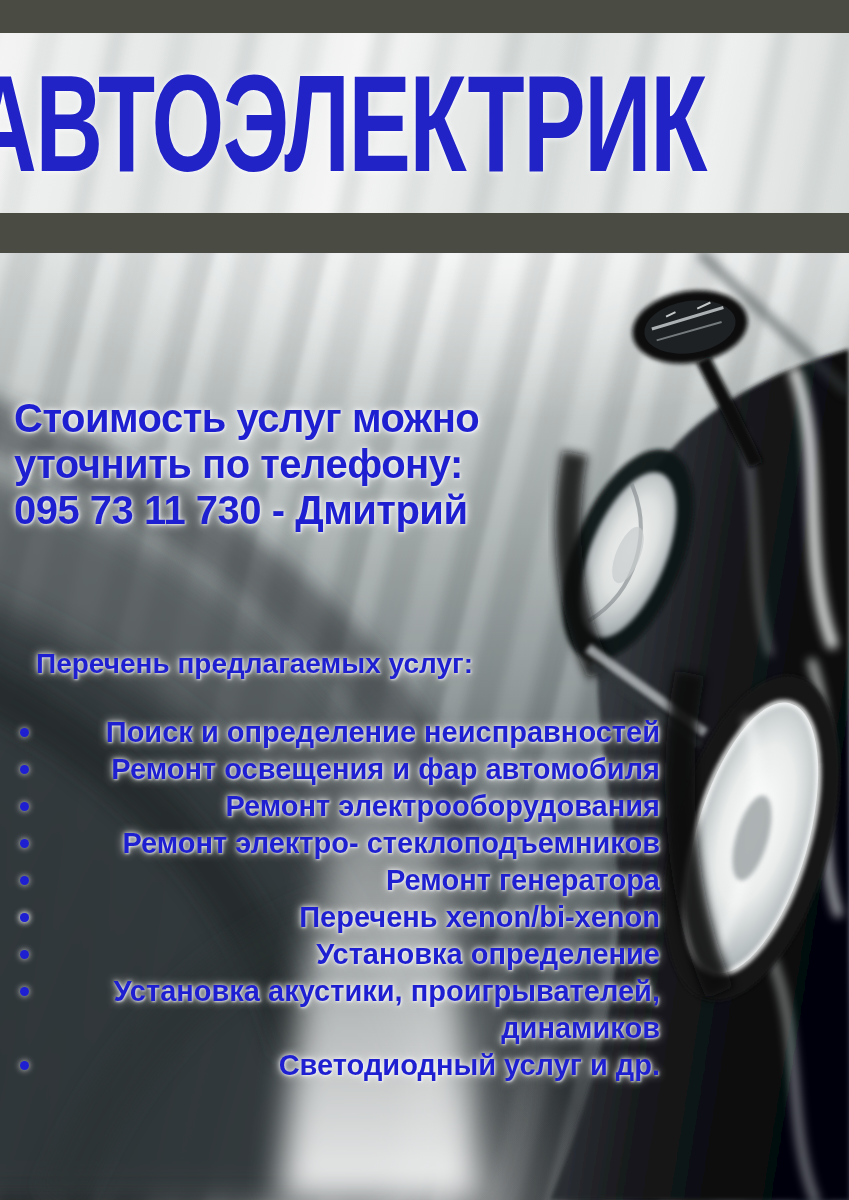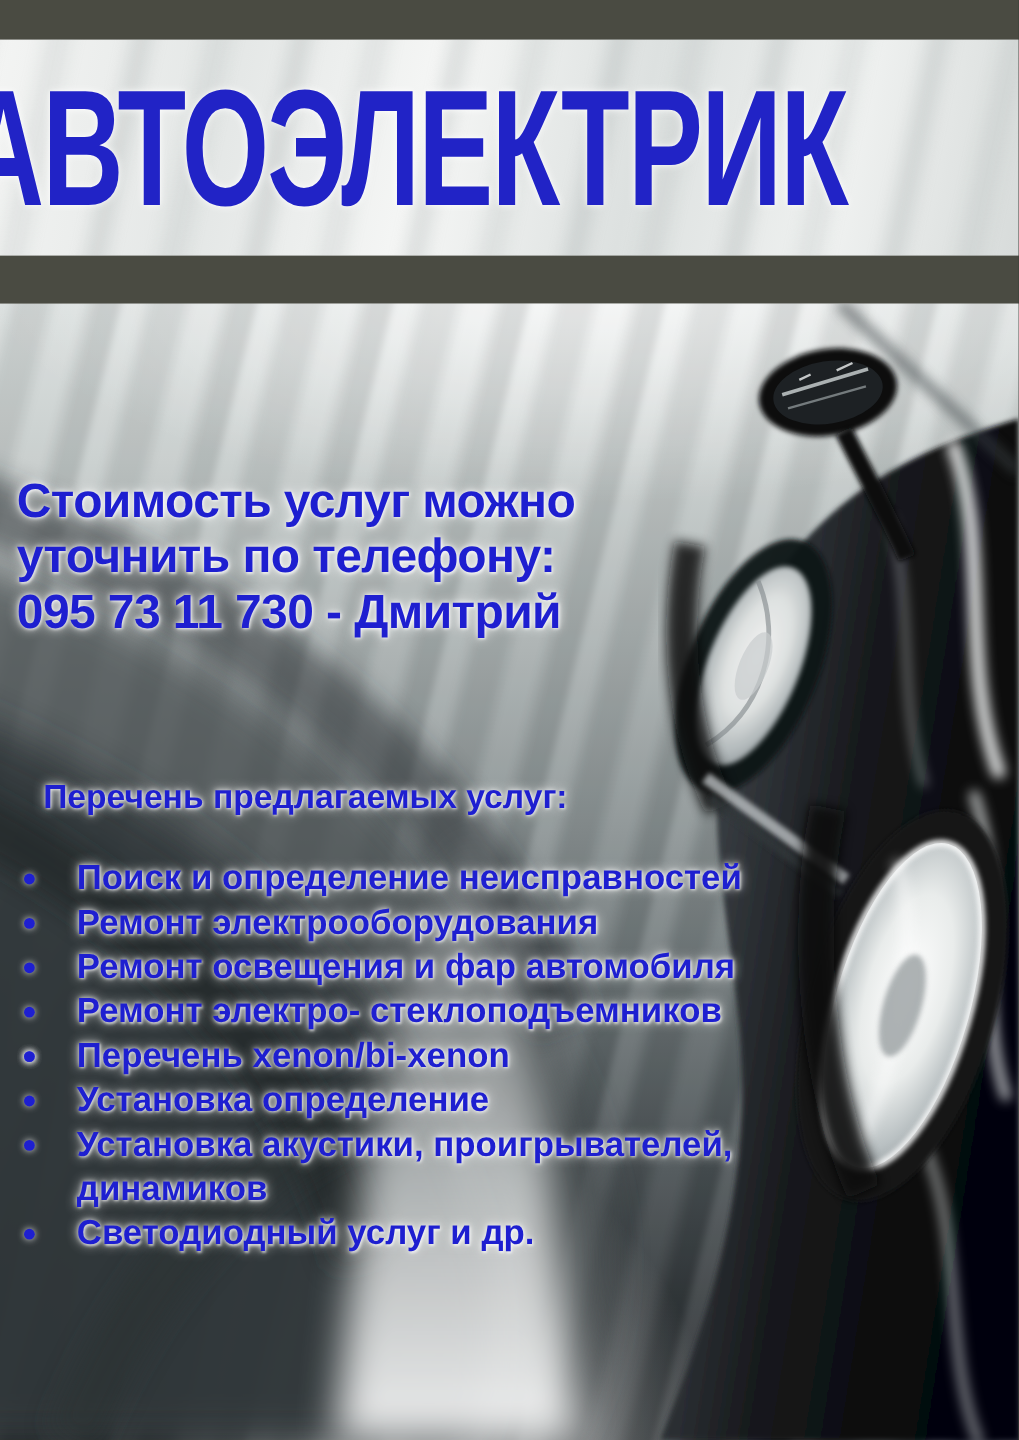--- a/index.html
+++ b/index.html
@@ -64,21 +64,21 @@
   }
   .services-heading {
     position:absolute; left:12px; top:395px;
     font-size:28px; font-weight:700;margin-left:24px;
   }
   .services-list {
     position:absolute; left:0; top:461px; width:660px;
     margin:0; padding:0; list-style:none;
     font-size:29px; font-weight:700; line-height:37px;
   }
-  .svc { position:relative; padding-left:64px; }
+  .svc { position:relative; padding-left:64px;text-align:right; }
   .dot {
     position:absolute; left:20px; top:14px; width:9px; height:9px;
     border-radius:50%; background:#1e1fd0;
     box-shadow:0 0 6px rgba(255,255,255,.85);
   }
 </style>
 </head>
 <body>
 
 <div class="page">
@@ -183,32 +183,33 @@
 
     <div class="services-heading glow">Перечень предлагаемых услуг:</div>
 
     <ul class="services-list">
       <li class="svc glow">
         <span class="dot"></span>
         <span>Поиск и определение неисправностей</span>
       </li>
       <li class="svc glow">
         <span class="dot"></span>
+        <span>Ремонт освещения и фар автомобиля</span>
+      </li>
+      <li class="svc glow">
+        <span class="dot"></span>
         <span>Ремонт электрооборудования</span>
       </li>
       <li class="svc glow">
         <span class="dot"></span>
-        <span>Ремонт освещения и фар автомобиля</span>
-      </li>
-      <li class="svc glow">
-        <span class="dot"></span>
         <span>Ремонт электро- стеклоподъемников</span>
       </li>
       <li class="svc glow">
         <span class="dot"></span>
+        <span>Ремонт генератора</span>
       </li>
       <li class="svc glow">
         <span class="dot"></span>
       </li>
       <li class="svc glow">
         <span class="dot"></span>
         <span>Перечень xenon/bi-xenon</span>
       </li>
       <li class="svc glow">
         <span class="dot"></span>

